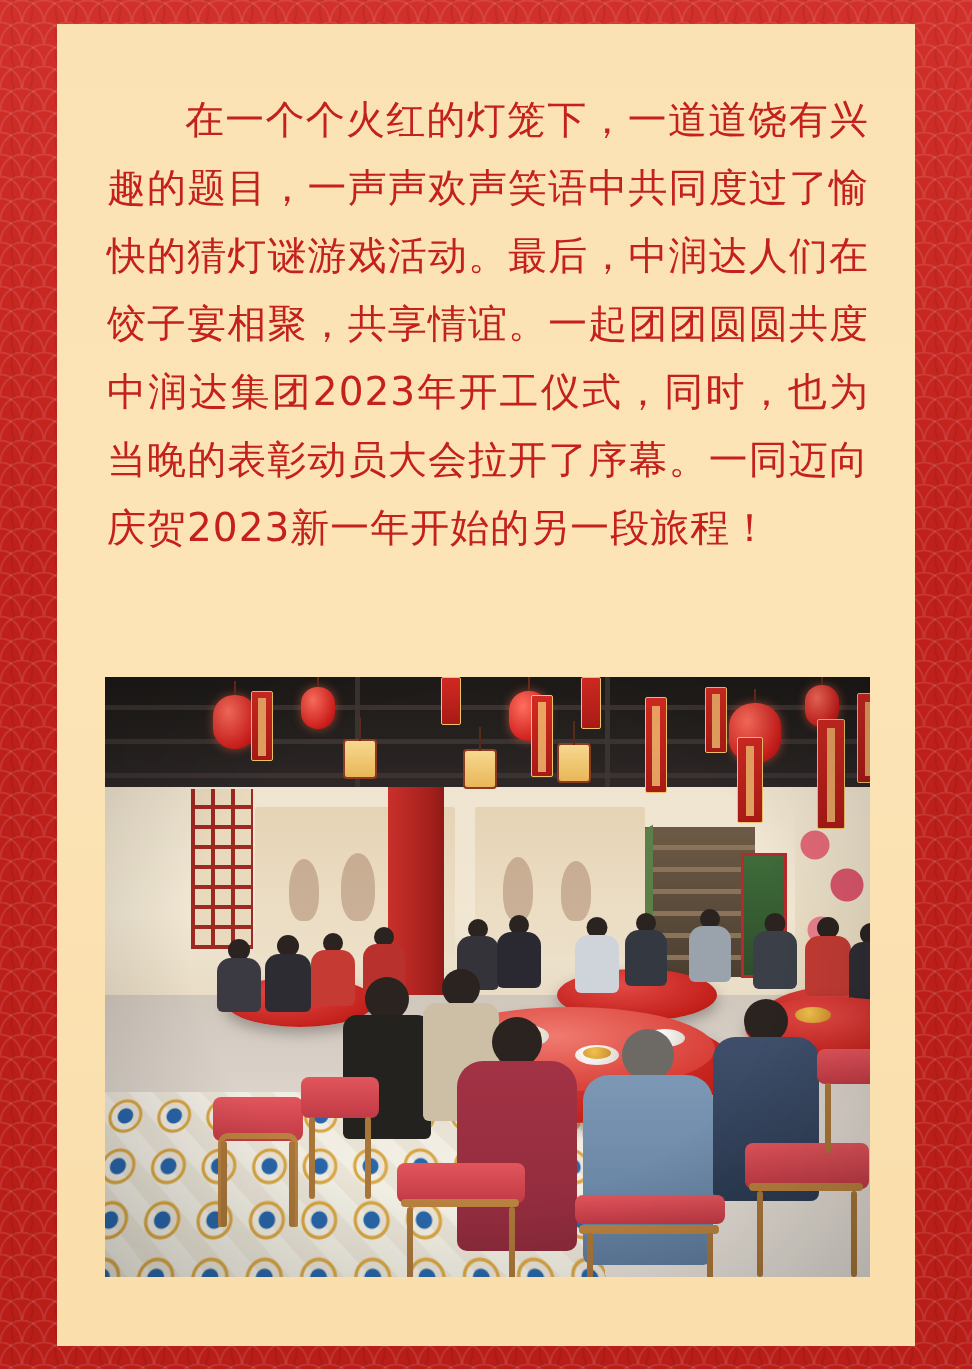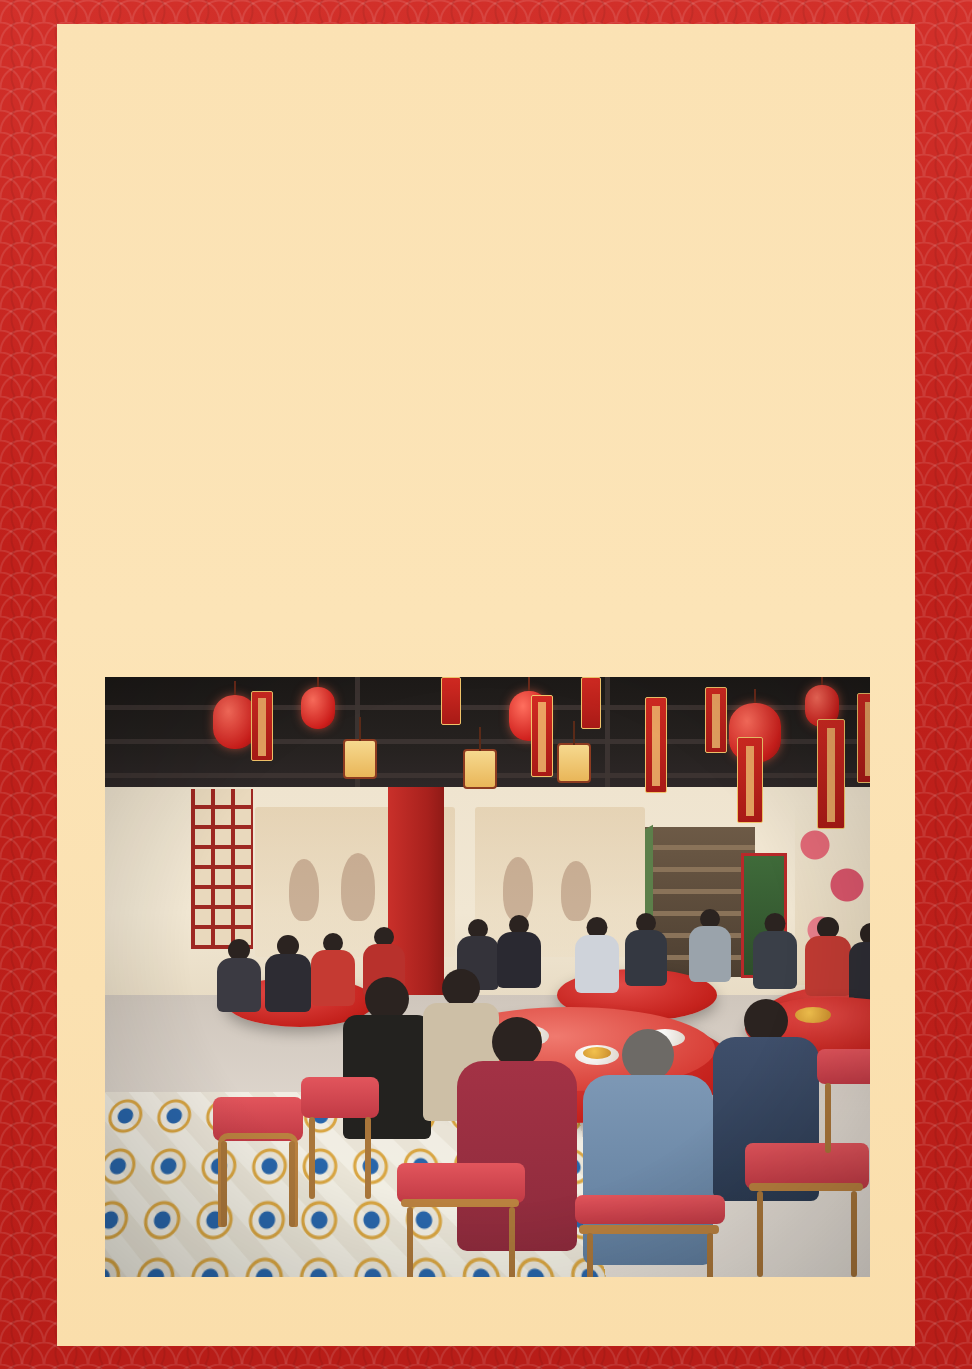--- a/index.html
+++ b/index.html
@@ -255,20 +255,21 @@
     pointer-events: none;
   }
 </style>
 </head>
 <body>
 
 <div class="page">
   <div class="card">
     <div class="card-inner">
 
+      <div class="body-text">在一个个火红的灯笼下，一道道饶有兴趣的题目，一声声欢声笑语中共同度过了愉快的猜灯谜游戏活动。最后，中润达人们在饺子宴相聚，共享情谊。一起团团圆圆共度中润达集团2023年开工仪式，同时，也为当晚的表彰动员大会拉开了序幕。一同迈向庆贺2023新一年开始的另一段旅程！</div>
 
       <div class="photo-wrap">
         <div class="photo">
 
           <div class="ceiling"></div>
           <div class="ceiling-beam" style="left:0;top:28px;width:765px;"></div>
           <div class="ceiling-beam" style="left:0;top:62px;width:765px;"></div>
           <div class="ceiling-beam" style="left:0;top:96px;width:765px;"></div>
           <div class="ceiling-beam" style="left:250px;top:0;width:5px;height:118px;"></div>
           <div class="ceiling-beam" style="left:500px;top:0;width:5px;height:118px;"></div>

